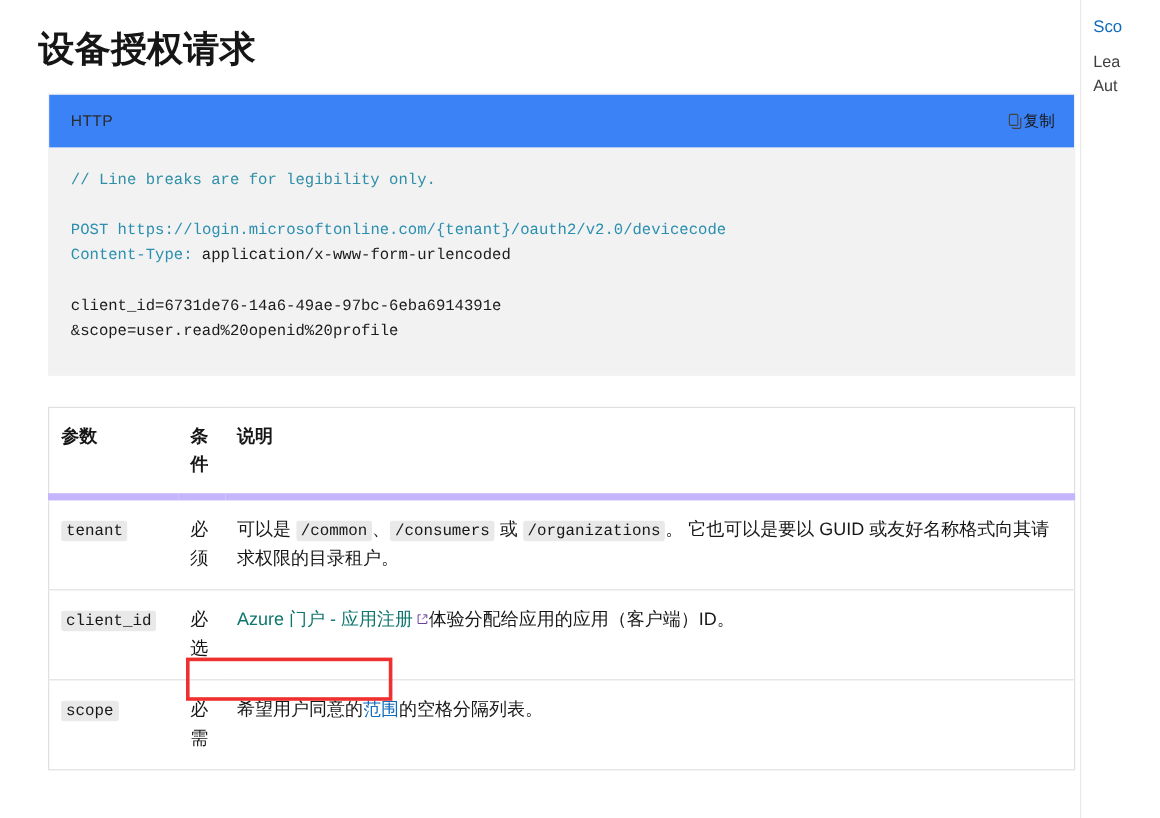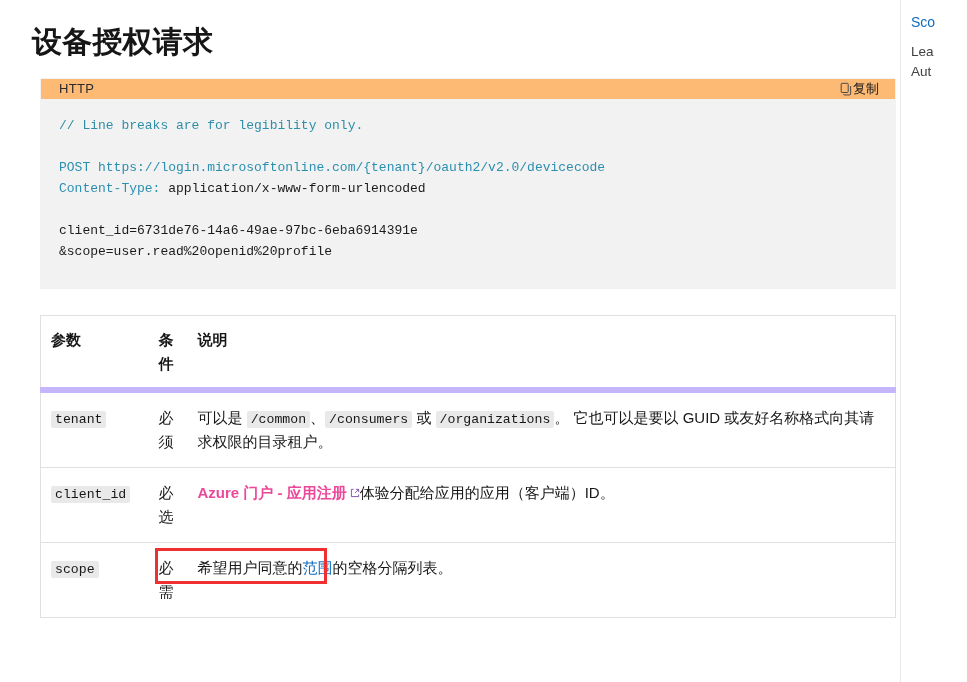--- a/index.html
+++ b/index.html
@@ -55,22 +55,22 @@
   }
 
   
   .codeblock {
     margin: 14px 0 26px 8px;
     width: 856px;
     background: #f2f2f2;
     border: 1px solid #f2f2f2;
   }
   .code-header {
-    background: #fdba74;
-    height: 20px;
+    background: #3b82f6;
+    height: 44px;
     display: flex;
     align-items: center;
     justify-content: space-between;
     padding: 0 14px 0 18px;
     font-size: 13px;
     color: #2b2b2b;
   }
   .code-lang { letter-spacing: .3px; }
   .copy-btn {
     display: flex;
@@ -121,23 +121,22 @@
     vertical-align: top;
     border-bottom: 1px solid #e0e0e0;
     line-height: 1.6;
     color: #171717;
   }
   table.params tr:last-child td { border-bottom: 1px solid #e0e0e0; }
   .col-param { width: 108px; }
   .col-cond  { width: 38px; }
   .link-blue { color: #0f6cbd; text-decoration: none; }
   .link-visited {
-    color: #ec4899;
+    color: #0f766e;
     text-decoration: none;
-    font-weight: bold;
   }
   .ext-icon {
     display: inline-block;
     width: 10px;
     height: 10px;
     margin-left: 3px;
     vertical-align: baseline;
     position: relative;
     top: 0px;
   }

